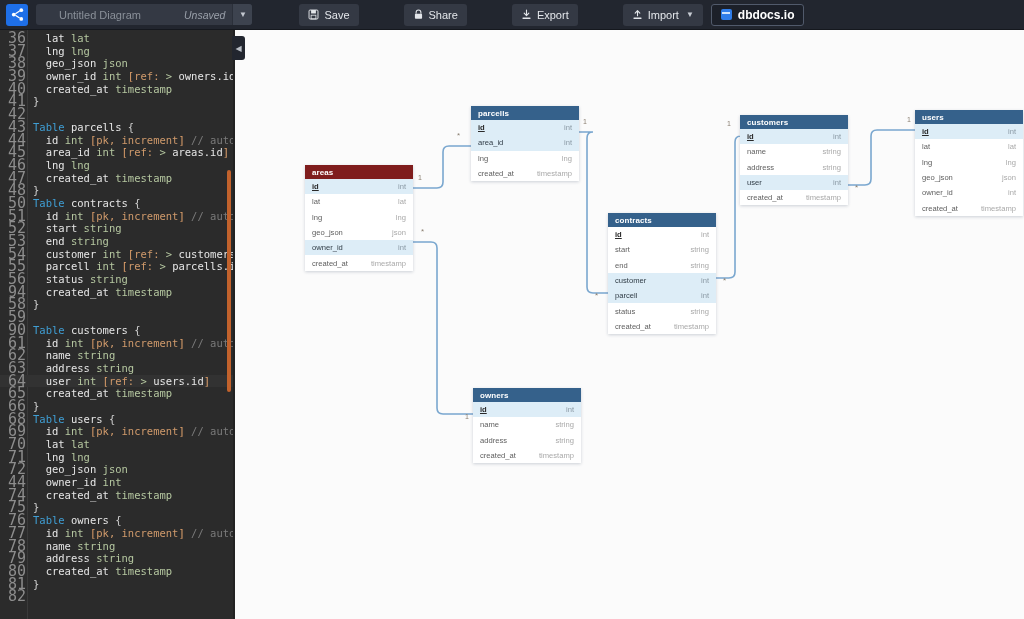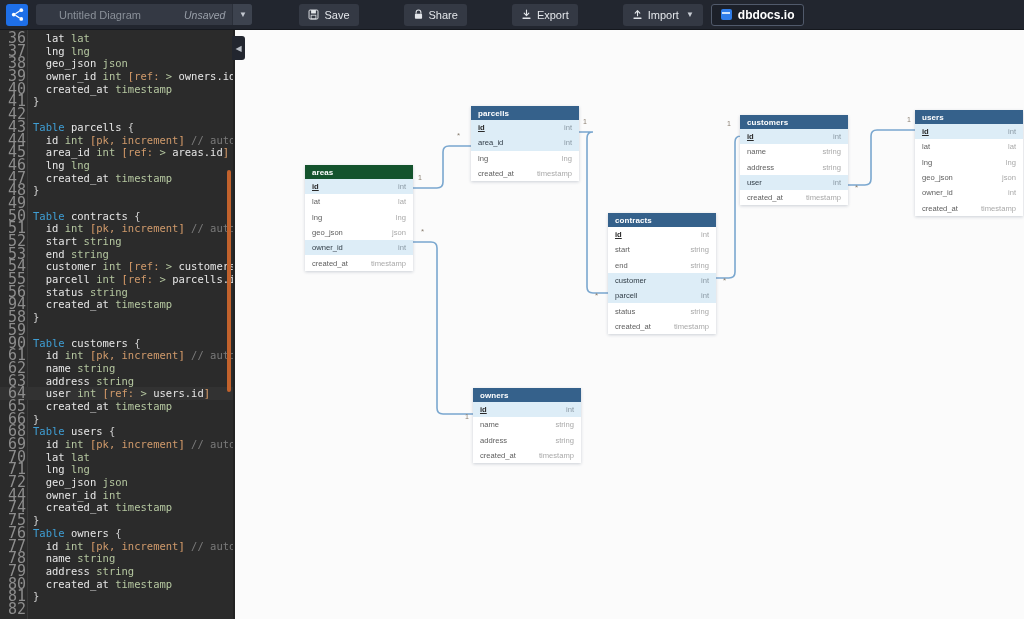--- a/index.html
+++ b/index.html
@@ -233,21 +233,20 @@
         <div class="code-line"><span class="ln">39</span><span class="ltxt"><span class="k-punc">  </span><span class="k-name">owner_id</span><span class="k-punc"> </span><span class="k-type">int</span><span class="k-punc"> </span><span class="k-brk">[</span><span class="k-ref">ref:</span><span class="k-punc"> </span><span class="k-type">&gt;</span><span class="k-name"> owners.id</span></span></div>
         <div class="code-line"><span class="ln">40</span><span class="ltxt"><span class="k-punc">  </span><span class="k-name">created_at</span><span class="k-punc"> </span><span class="k-type">timestamp</span></span></div>
         <div class="code-line"><span class="ln">41</span><span class="ltxt"><span class="k-punc">}</span></span></div>
         <div class="code-line"><span class="ln">42</span><span class="ltxt"></span></div>
         <div class="code-line"><span class="ln">43</span><span class="ltxt"><span class="k-table">Table</span><span class="k-name"> parcells </span><span class="k-punc">{</span></span></div>
         <div class="code-line"><span class="ln">44</span><span class="ltxt"><span class="k-punc">  </span><span class="k-name">id</span><span class="k-punc"> </span><span class="k-type">int</span><span class="k-punc"> </span><span class="k-brk">[</span><span class="k-ref">pk, increment</span><span class="k-brk">]</span><span class="k-cmt"> // auto-inc</span></span></div>
         <div class="code-line"><span class="ln">45</span><span class="ltxt"><span class="k-punc">  </span><span class="k-name">area_id</span><span class="k-punc"> </span><span class="k-type">int</span><span class="k-punc"> </span><span class="k-brk">[</span><span class="k-ref">ref:</span><span class="k-punc"> </span><span class="k-type">&gt;</span><span class="k-name"> areas.id</span><span class="k-brk">]</span></span></div>
         <div class="code-line"><span class="ln">46</span><span class="ltxt"><span class="k-punc">  </span><span class="k-name">lng</span><span class="k-punc"> </span><span class="k-type">lng</span></span></div>
         <div class="code-line"><span class="ln">47</span><span class="ltxt"><span class="k-punc">  </span><span class="k-name">created_at</span><span class="k-punc"> </span><span class="k-type">timestamp</span></span></div>
         <div class="code-line"><span class="ln">48</span><span class="ltxt"><span class="k-punc">}</span></span></div>
-        <div class="code-line"><span class="ln">49</span><span class="ltxt"></span></div>
         <div class="code-line"><span class="ln">50</span><span class="ltxt"><span class="k-table">Table</span><span class="k-name"> contracts </span><span class="k-punc">{</span></span></div>
         <div class="code-line"><span class="ln">51</span><span class="ltxt"><span class="k-punc">  </span><span class="k-name">id</span><span class="k-punc"> </span><span class="k-type">int</span><span class="k-punc"> </span><span class="k-brk">[</span><span class="k-ref">pk, increment</span><span class="k-brk">]</span><span class="k-cmt"> // auto-inc</span></span></div>
         <div class="code-line"><span class="ln">52</span><span class="ltxt"><span class="k-punc">  </span><span class="k-name">start</span><span class="k-punc"> </span><span class="k-type">string</span></span></div>
         <div class="code-line"><span class="ln">53</span><span class="ltxt"><span class="k-punc">  </span><span class="k-name">end</span><span class="k-punc"> </span><span class="k-type">string</span></span></div>
         <div class="code-line"><span class="ln">54</span><span class="ltxt"><span class="k-punc">  </span><span class="k-name">customer</span><span class="k-punc"> </span><span class="k-type">int</span><span class="k-punc"> </span><span class="k-brk">[</span><span class="k-ref">ref:</span><span class="k-punc"> </span><span class="k-type">&gt;</span><span class="k-name"> customers.id</span></span></div>
         <div class="code-line"><span class="ln">55</span><span class="ltxt"><span class="k-punc">  </span><span class="k-name">parcell</span><span class="k-punc"> </span><span class="k-type">int</span><span class="k-punc"> </span><span class="k-brk">[</span><span class="k-ref">ref:</span><span class="k-punc"> </span><span class="k-type">&gt;</span><span class="k-name"> parcells.id</span></span></div>
         <div class="code-line"><span class="ln">56</span><span class="ltxt"><span class="k-punc">  </span><span class="k-name">status</span><span class="k-punc"> </span><span class="k-type">string</span></span></div>
         <div class="code-line"><span class="ln">94</span><span class="ltxt"><span class="k-punc">  </span><span class="k-name">created_at</span><span class="k-punc"> </span><span class="k-type">timestamp</span></span></div>
         <div class="code-line"><span class="ln">58</span><span class="ltxt"><span class="k-punc">}</span></span></div>
         <div class="code-line"><span class="ln">59</span><span class="ltxt"></span></div>
@@ -295,21 +294,21 @@
         <text x="488" y="253" font-size="8" fill="#8a7e70" font-family="&quot;Liberation Sans&quot;, sans-serif">*</text>
         <path d="M613,155 L630,155 Q636,155 636,149 L636,106 Q636,100 642,100 L680,100" fill="none" stroke="#7aa7cf" stroke-width="1.6"></path>
         <text x="672" y="92" font-size="7" fill="#8a7e70" font-family="&quot;Liberation Sans&quot;, sans-serif">1</text>
         <text x="620" y="160" font-size="8" fill="#8a7e70" font-family="&quot;Liberation Sans&quot;, sans-serif">*</text>
         <path d="M178,212 L196,212 Q202,212 202,218 L202,378 Q202,384 208,384 L238,384" fill="none" stroke="#7aa7cf" stroke-width="1.6"></path>
         <text x="230" y="389" font-size="7" fill="#8a7e70" font-family="&quot;Liberation Sans&quot;, sans-serif">1</text>
         <text x="186" y="204" font-size="8" fill="#8a7e70" font-family="&quot;Liberation Sans&quot;, sans-serif">*</text>
       </svg>
     <div id="tables-layer">
         <div class="tbl" style="left: 70px; top: 135px; width: 108px;">
-          <div class="tbl-head" style="background: #14532d;">areas</div>
+          <div class="tbl-head" style="background: #7f1d1d;">areas</div>
           <div class="tbl-row hi pk">
             <span class="fname">id</span>
             <span class="ftype">int</span>
           </div>
           <div class="tbl-row">
             <span class="fname">lat</span>
             <span class="ftype">lat</span>
           </div>
           <div class="tbl-row">
             <span class="fname">lng</span>

